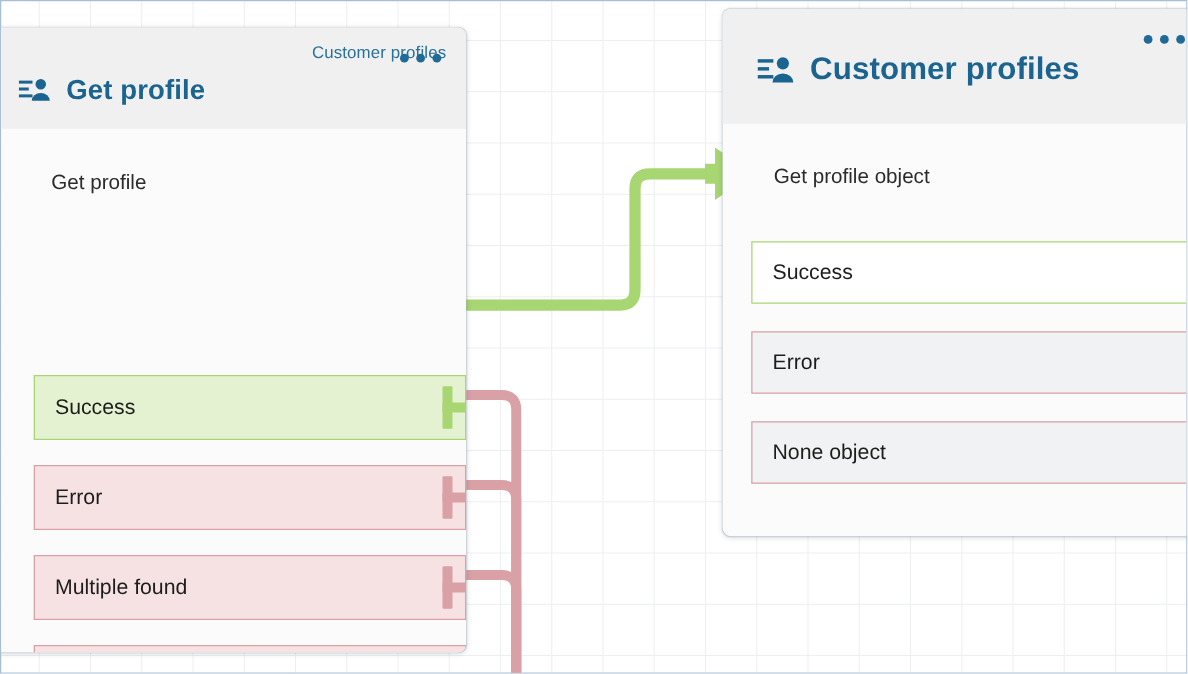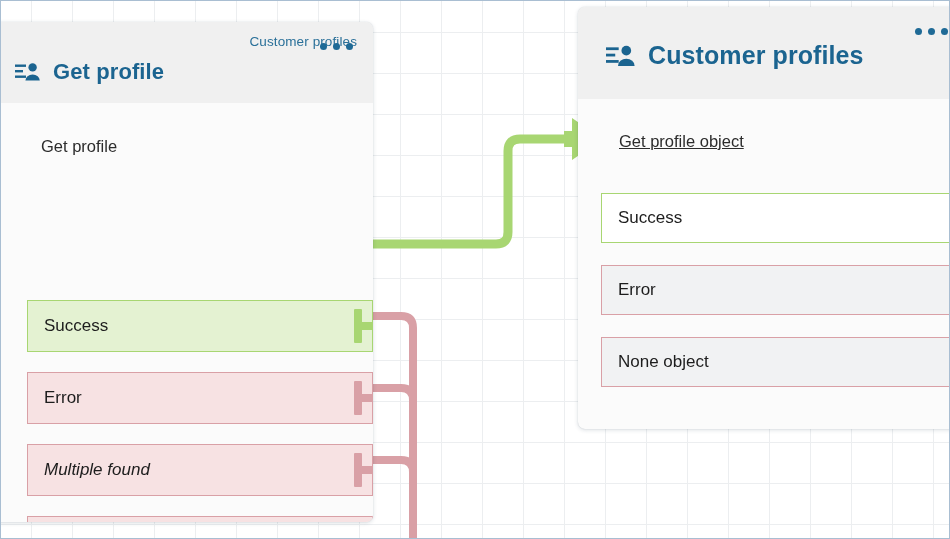--- a/index.html
+++ b/index.html
@@ -196,21 +196,21 @@
       </div>
 
       <div class="row pink-fill" style="left:40px; top:269px; width:346px; height:52px;">
         <span>Error</span>
         <span class="port pink">
           <i class="vbar"></i>
             <i class="hbar"></i>
         </span>
       </div>
 
-      <div class="row pink-fill" style="left:40px; top:341px; width:346px; height:52px;font-style:italic;">
+      <div class="row pink-fill" style="left:40px; top:341px; width:346px; height:52px;">
         <span>Multiple found</span>
         <span class="port pink">
           <i class="vbar"></i>
             <i class="hbar"></i>
         </span>
       </div>
 
       <div class="row pink-fill" style="left:40px; top:413px; width:346px; height:52px;">
         
         
@@ -234,21 +234,21 @@
             <rect x="0" y="14.5" width="11" height="2.4" fill="#1b6490"></rect>
             <circle cx="17.6" cy="6.4" r="4.2" fill="#1b6490"></circle>
             <path d="M 10.4 19.6 a 7.2 6.2 0 0 1 14.4 0 z" fill="#1b6490"></path>
           </svg>
         </span>
         <span class="title-txt" style="font-size:25px;">Customer profiles</span>
       </div>
     </div>
 
     <div class="body" style="height:330px;">
-      <div class="subtitle" style="position:absolute; left:41px; top:33px;text-decoration:underline;">Get profile object</div>
+      <div class="subtitle" style="position:absolute; left:41px; top:33px;">Get profile object</div>
 
       <div class="row green-plain" style="left:23px; top:94px; width:368px; height:50px;">
         <span>Success</span>
         <span class="port green">
           
         </span>
       </div>
 
       <div class="row pink-plain" style="left:23px; top:166px; width:368px; height:50px;">
         <span>Error</span>

